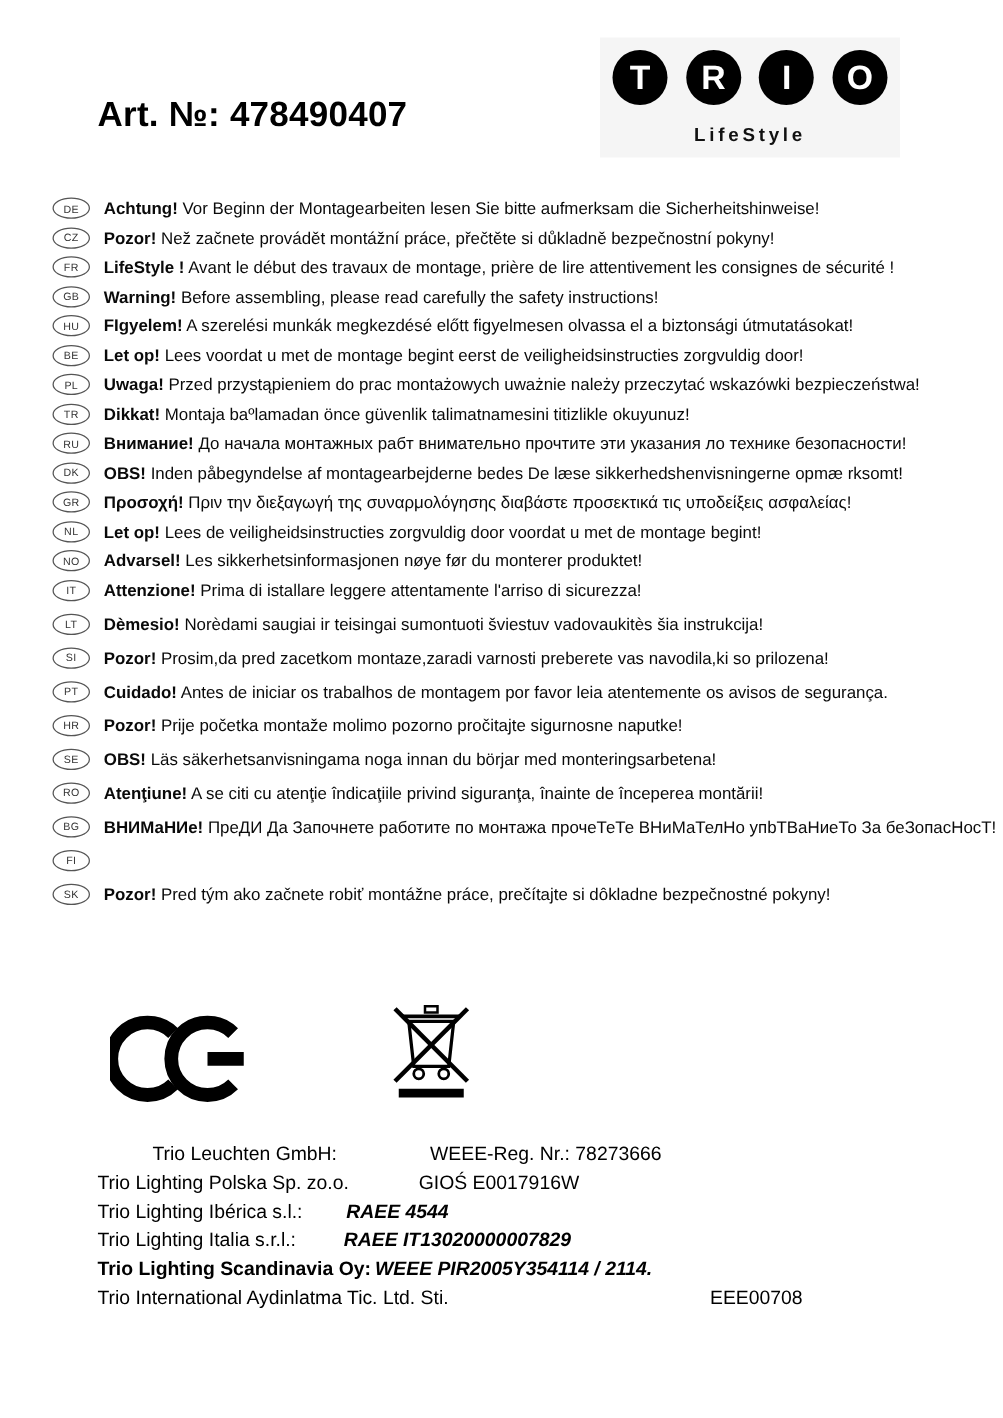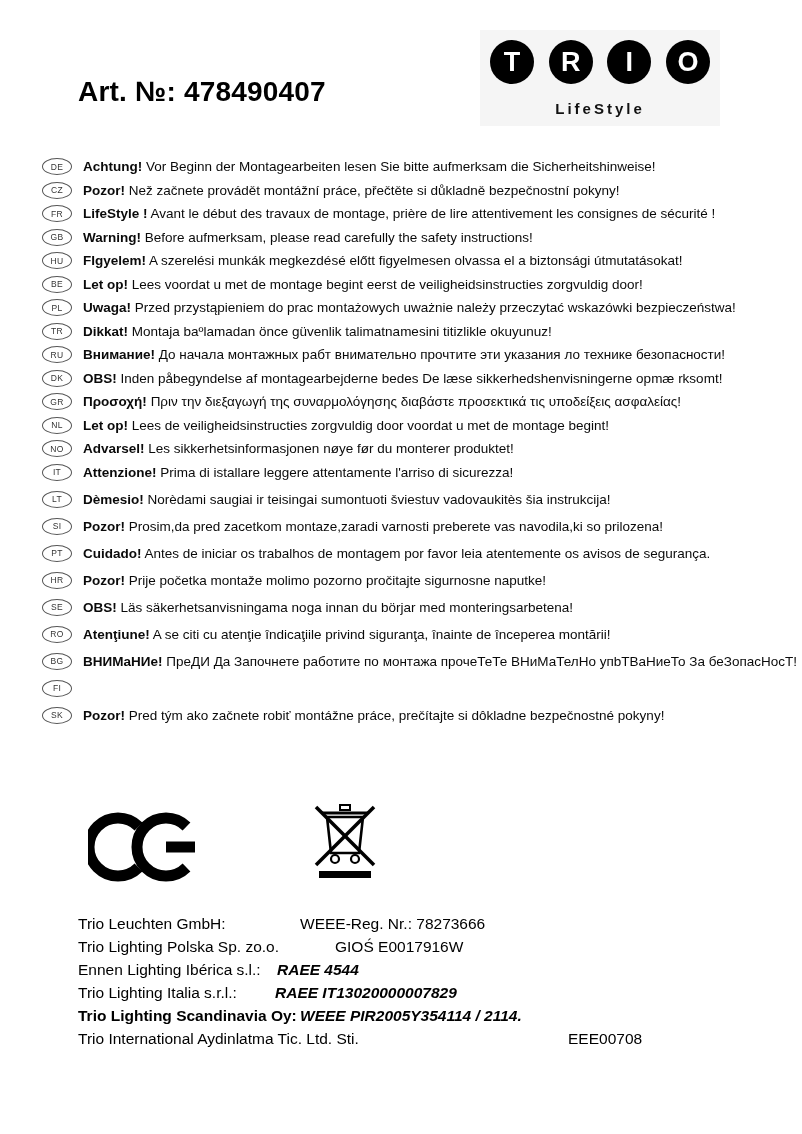--- a/index.html
+++ b/index.html
@@ -25,21 +25,21 @@
 
   .symbols { position:absolute; left:88px; top:800px; width:420px; height:95px; }
   .ce-mark { position:absolute; left:0; top:12px; }
   .weee { position:absolute; left:222px; top:0; }
 
   .registrations { position:absolute; left:78px; top:912px; width:680px; }
   .reg-row { display:flex; font-size:15.5px; line-height:23px; color:#000; }
   .reg-label { display:inline-block; flex:0 0 auto; }
   .reg-value { display:inline-block; }
   .reg-value.italic { font-style:italic; font-weight:bold; }
-  .registrations div.reg-row:nth-of-type(1) .reg-label { width:222px; }
+  .registrations div.reg-row:nth-of-type(1) .reg-label { width:222px;margin-left:44px; }
   .registrations div.reg-row:nth-of-type(2) .reg-label { width:257px; }
   .registrations div.reg-row:nth-of-type(3) .reg-label { width:199px; }
   .registrations div.reg-row:nth-of-type(4) .reg-label { width:197px; }
   .registrations div.reg-row:nth-of-type(5) .reg-label { width:222px;font-weight:bold; }
   .registrations div.reg-row:nth-of-type(6) .reg-label { width:490px; }
 </style>
 </head>
 <body>
 
 <div class="page">
@@ -71,21 +71,21 @@
         <span class="lang-text"><b class="lang-bold">Pozor!</b> <span>Než začnete provádět montážní práce, přečtěte si důkladně bezpečnostní pokyny!</span></span>
       </div>
 
       <div class="lang-row">
         <span class="lang-badge">FR</span>
         <span class="lang-text"><b class="lang-bold">LifeStyle !</b> <span>Avant le début des travaux de montage, prière de lire attentivement les consignes de sécurité !</span></span>
       </div>
 
       <div class="lang-row">
         <span class="lang-badge">GB</span>
-        <span class="lang-text"><b class="lang-bold">Warning!</b> <span>Before aufmerksam, please read carefully the safety instructions!</span></span>
+        <span class="lang-text"><b class="lang-bold">Warning!</b> <span>Before assembling, please read carefully the safety instructions!</span></span>
       </div>
 
       <div class="lang-row">
         <span class="lang-badge">HU</span>
         <span class="lang-text"><b class="lang-bold">FIgyelem!</b> <span>A szerelési munkák megkezdésé előtt figyelmesen olvassa el a biztonsági útmutatásokat!</span></span>
       </div>
 
       <div class="lang-row">
         <span class="lang-badge">BE</span>
         <span class="lang-text"><b class="lang-bold">Let op!</b> <span>Lees voordat u met de montage begint eerst de veiligheidsinstructies zorgvuldig door!</span></span>
@@ -201,21 +201,21 @@
         <span class="reg-label">Trio Leuchten GmbH:</span>
         <span class="reg-value">WEEE-Reg. Nr.: 78273666</span>
       </div>
 
       <div class="reg-row">
         <span class="reg-label">Trio Lighting Polska Sp. zo.o.</span>
         <span class="reg-value">GIOŚ E0017916W</span>
       </div>
 
       <div class="reg-row">
-        <span class="reg-label">Ennen Lighting Ibérica s.l.:</span>
+        <span class="reg-label">Trio Lighting Ibérica s.l.:</span>
         <span class="reg-value italic">RAEE 4544</span>
       </div>
 
       <div class="reg-row">
         <span class="reg-label">Trio Lighting Italia s.r.l.:</span>
         <span class="reg-value italic">RAEE IT13020000007829</span>
       </div>
 
       <div class="reg-row">
         <span class="reg-label">Trio Lighting Scandinavia Oy:</span>

